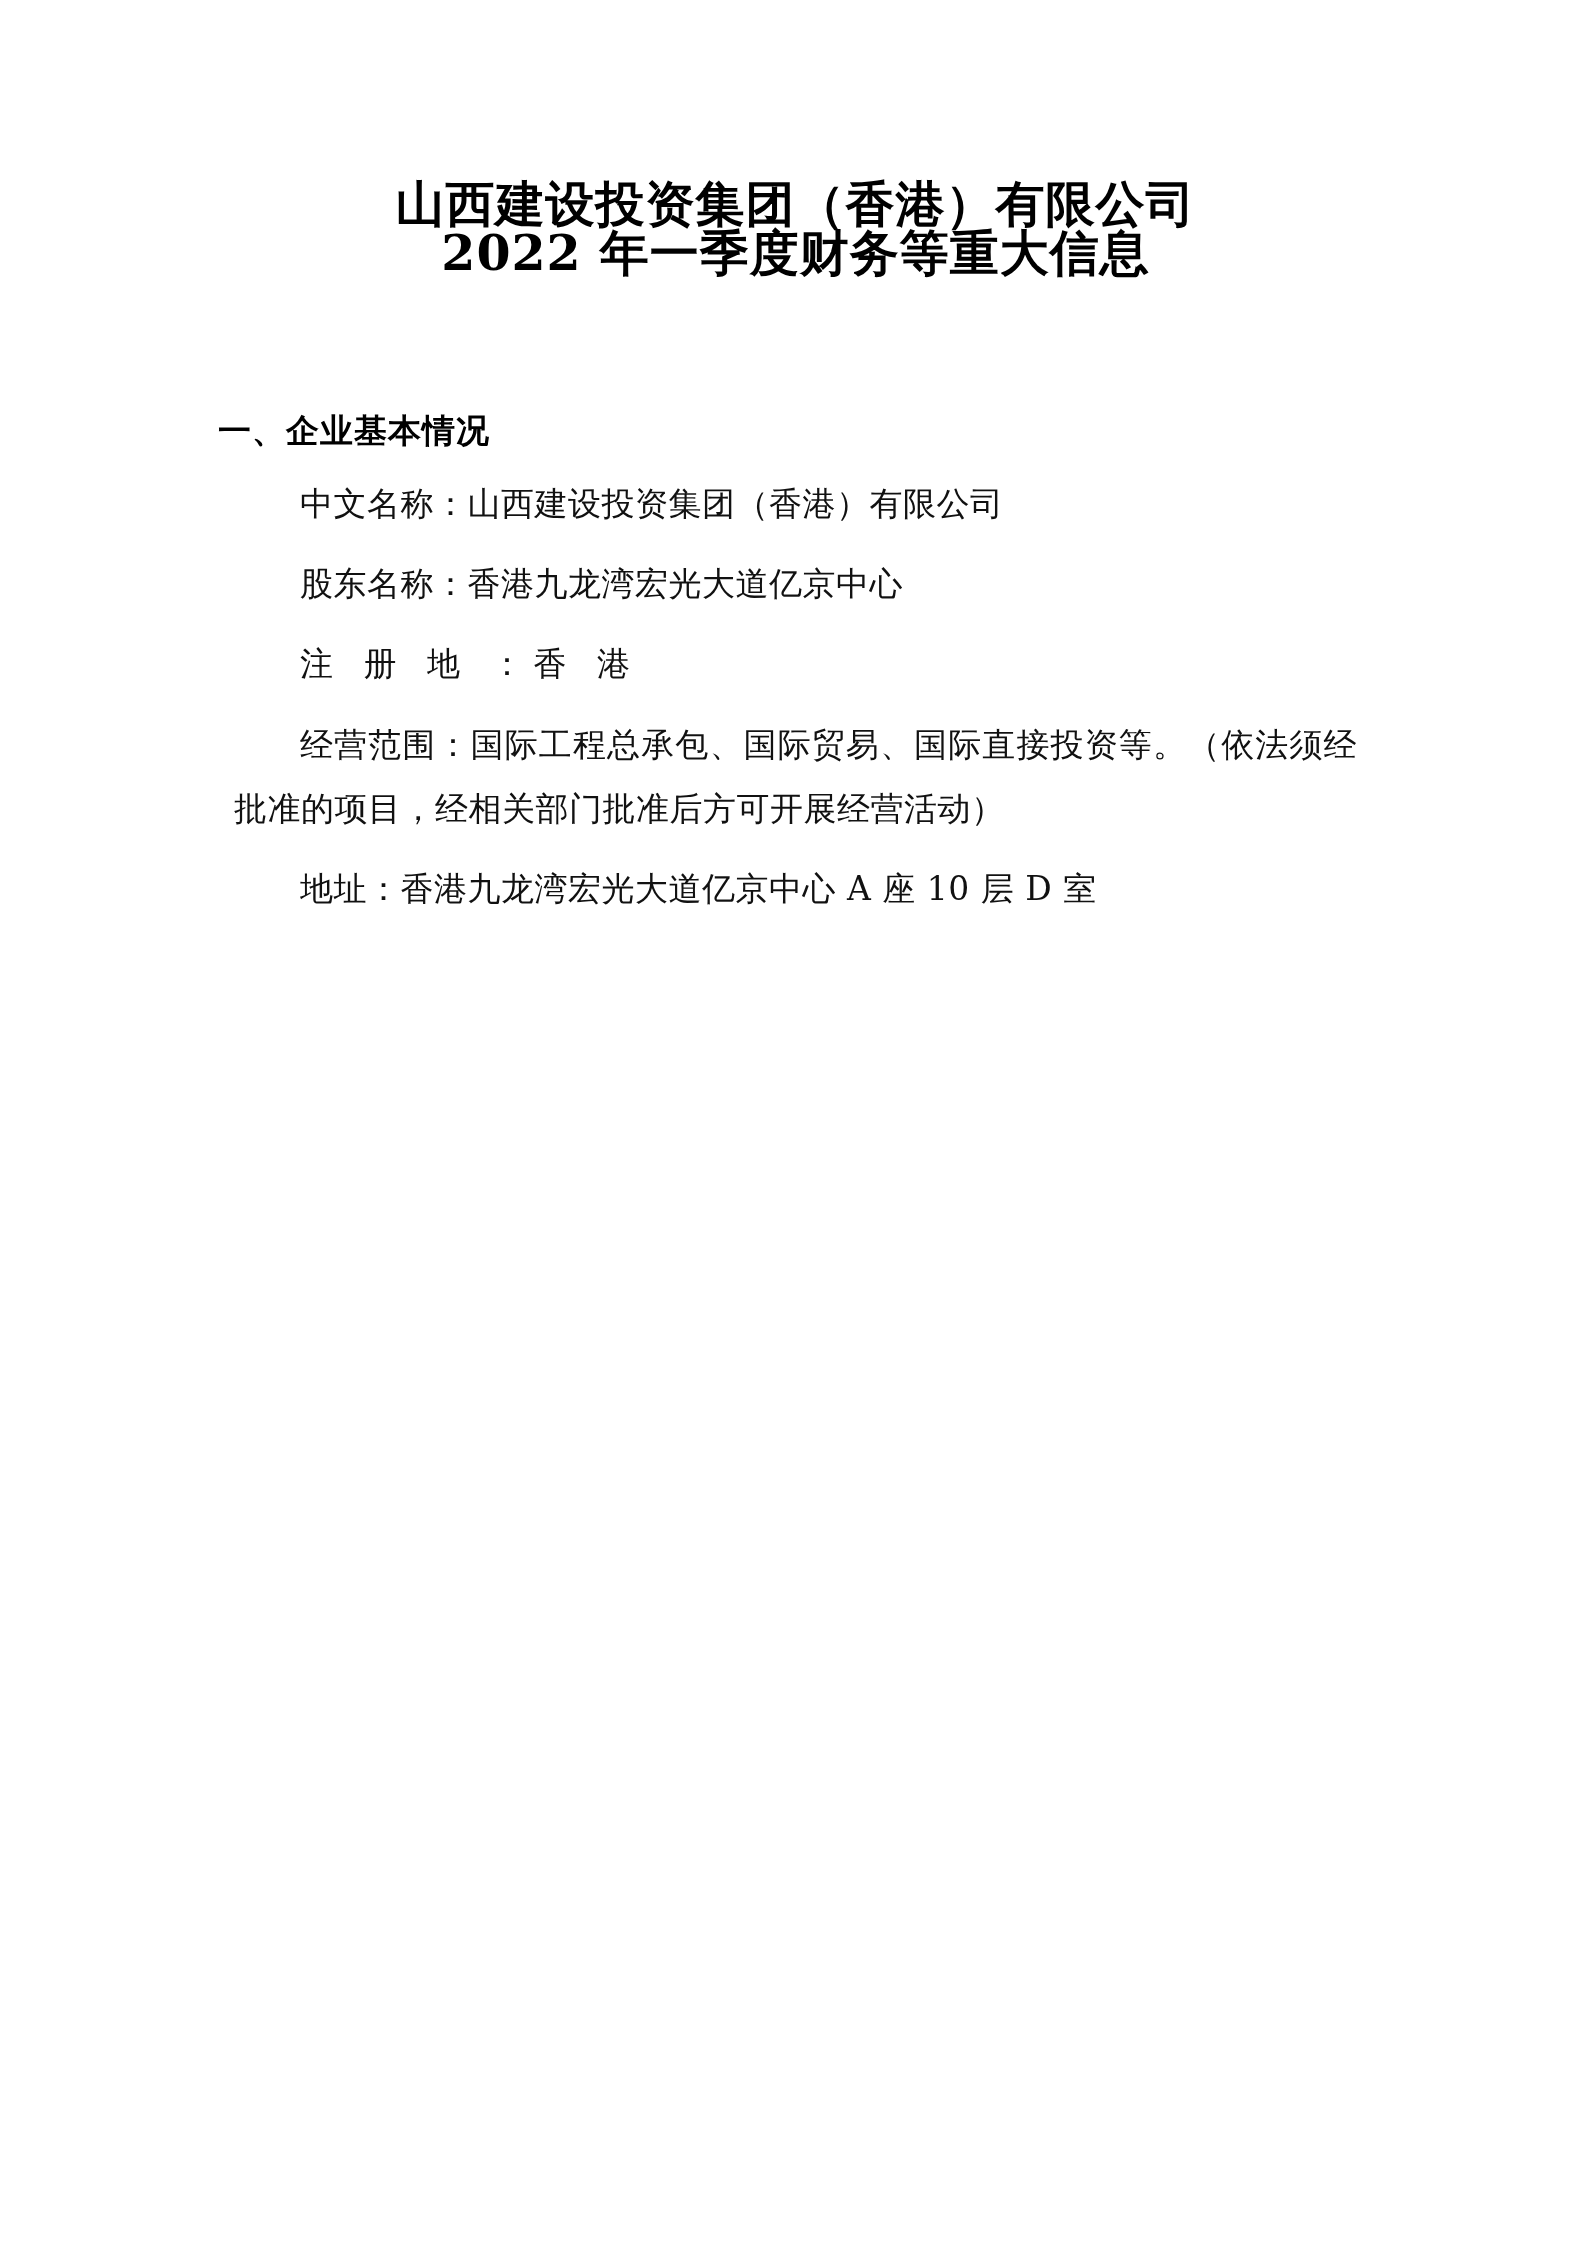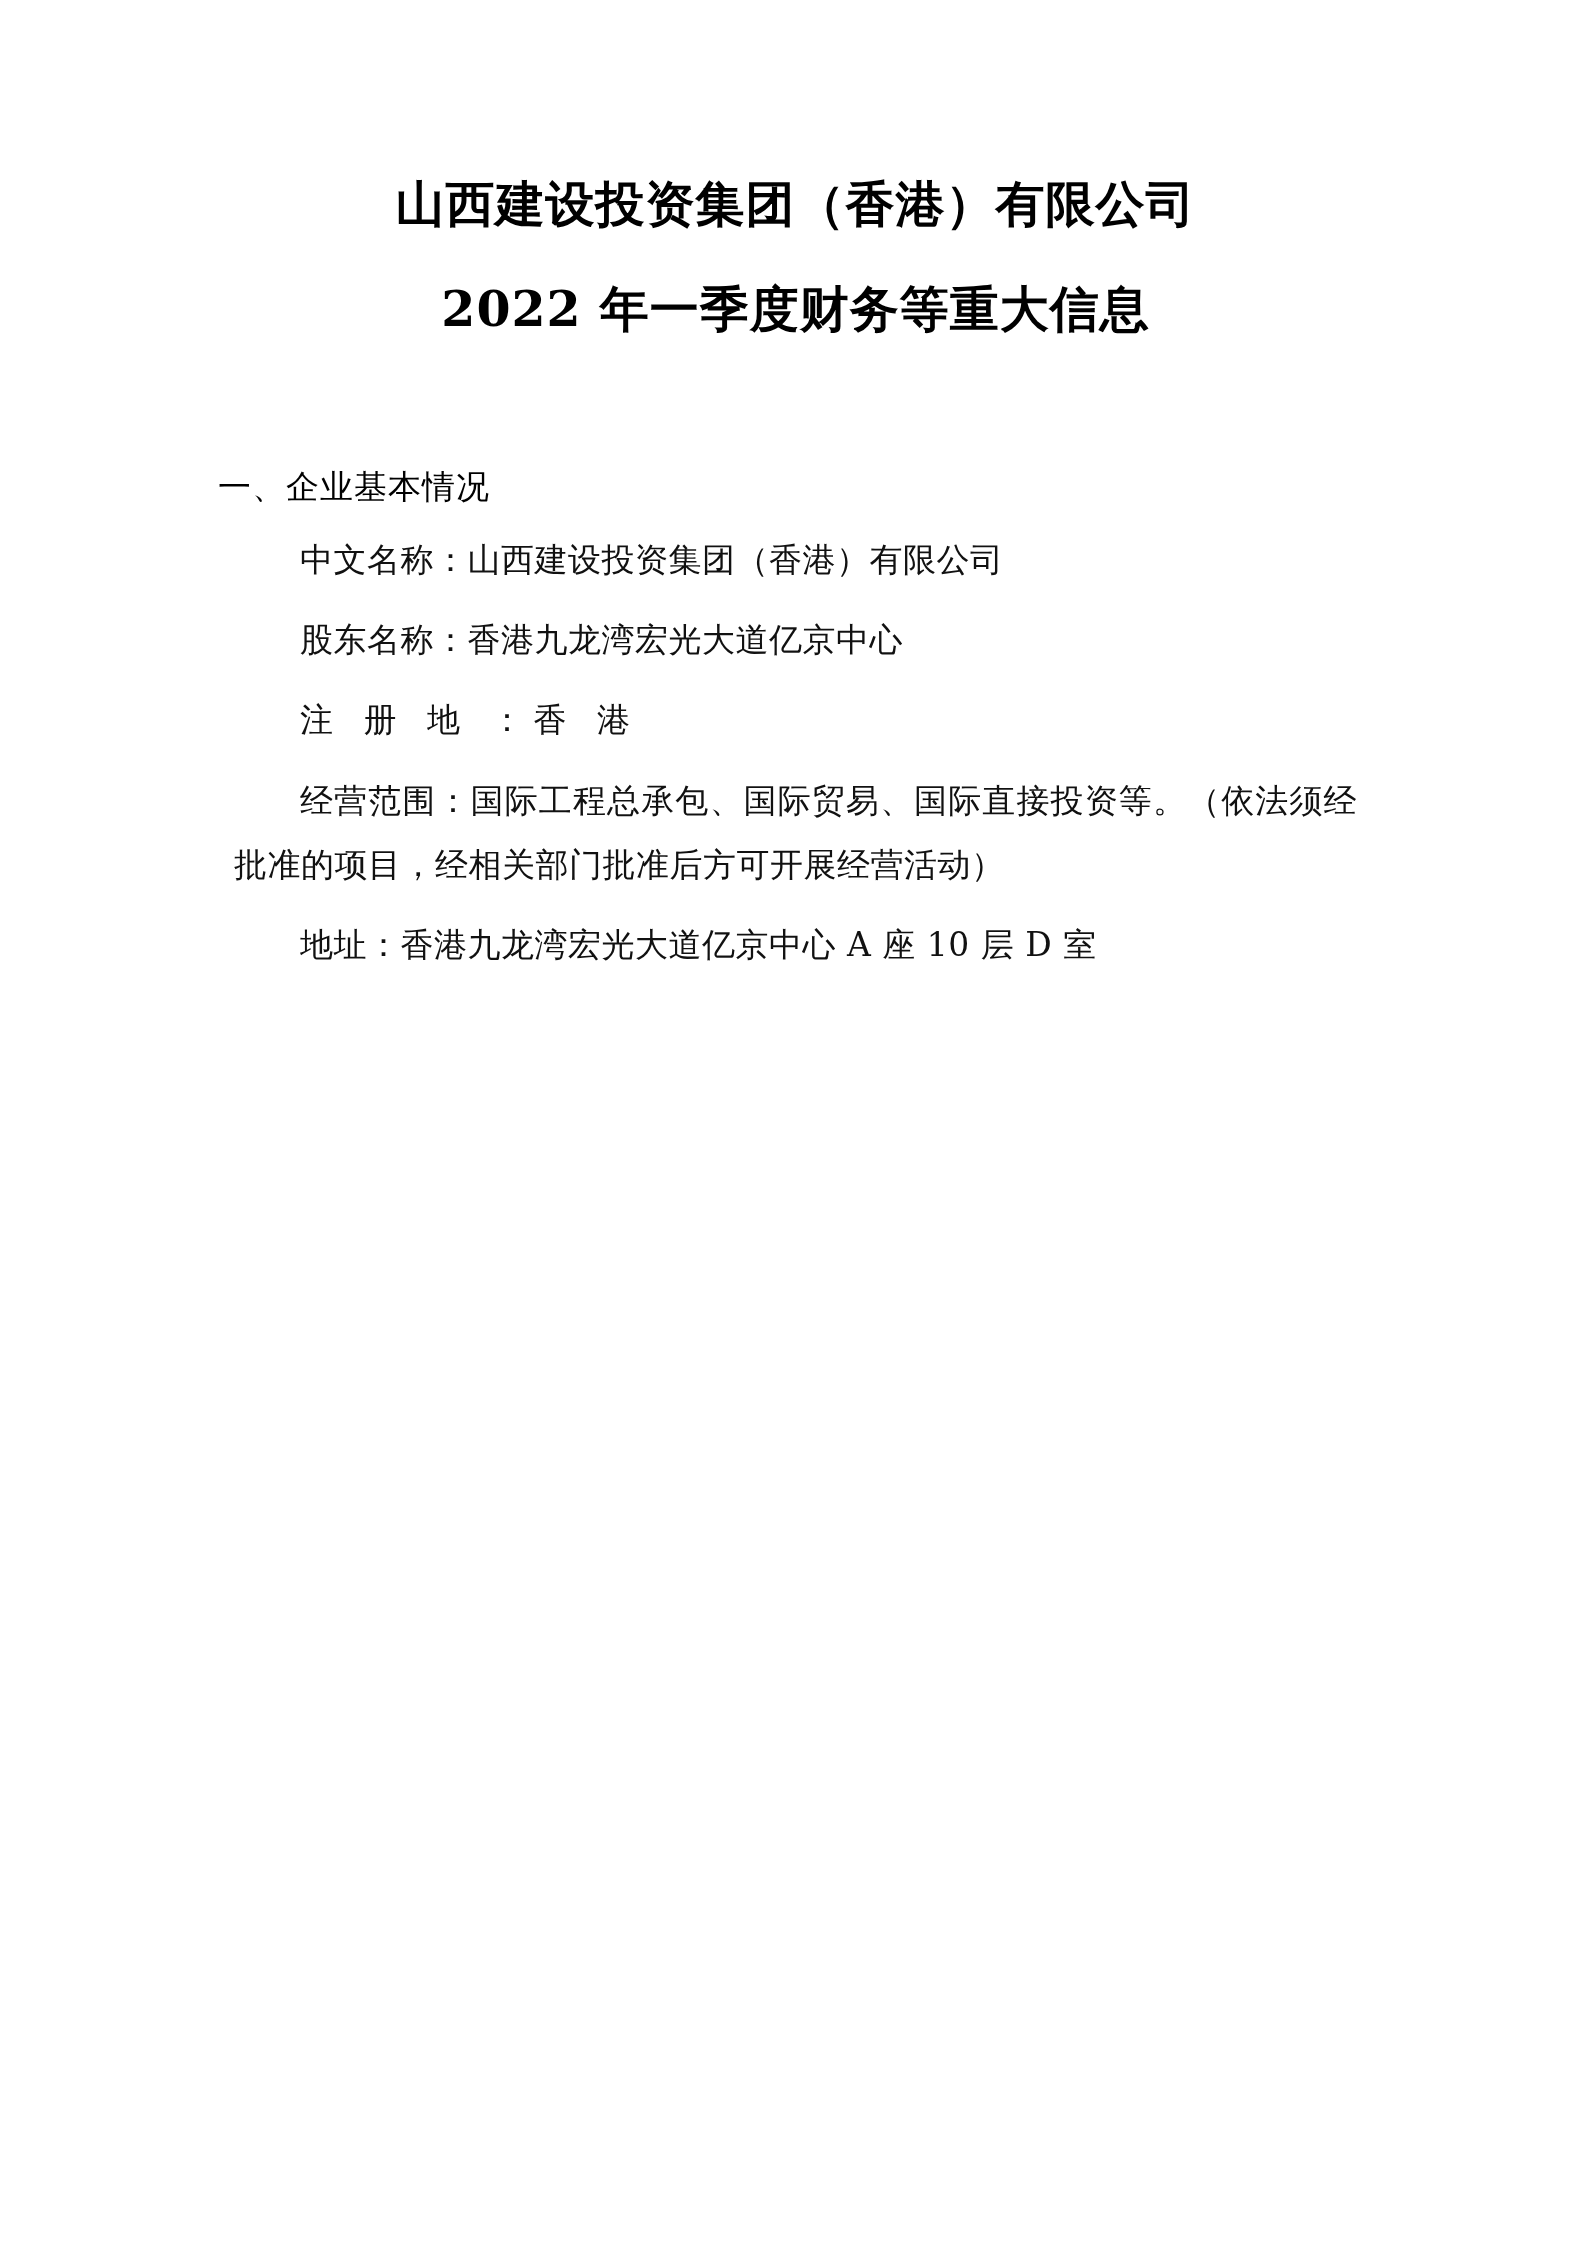--- a/index.html
+++ b/index.html
@@ -28,29 +28,28 @@
     text-align: center;
     font-family: "DejaVu Serif", "Liberation Serif", serif;
     font-weight: bold;
     font-size: 49px;
     line-height: 1.0;
     letter-spacing: 1px;
     color: #000000;
   }
   .doc-title .line1 {
     display: block;
-    margin-bottom: 56px;
   }
   .doc-title .line2 {
     display: block;
   }
   .section-heading {
     margin-top: 128px;
     font-family: "DejaVu Sans", "Liberation Sans", sans-serif;
-    font-weight: normal;
+    font-weight: bold;
     font-size: 33px;
     line-height: 1.5;
     letter-spacing: 1px;
     color: #000000;
     text-indent: 0px;
   }
   .para {
     font-family: "DejaVu Serif", "Liberation Serif", serif;
     font-size: 33px;
     line-height: 1.95;

